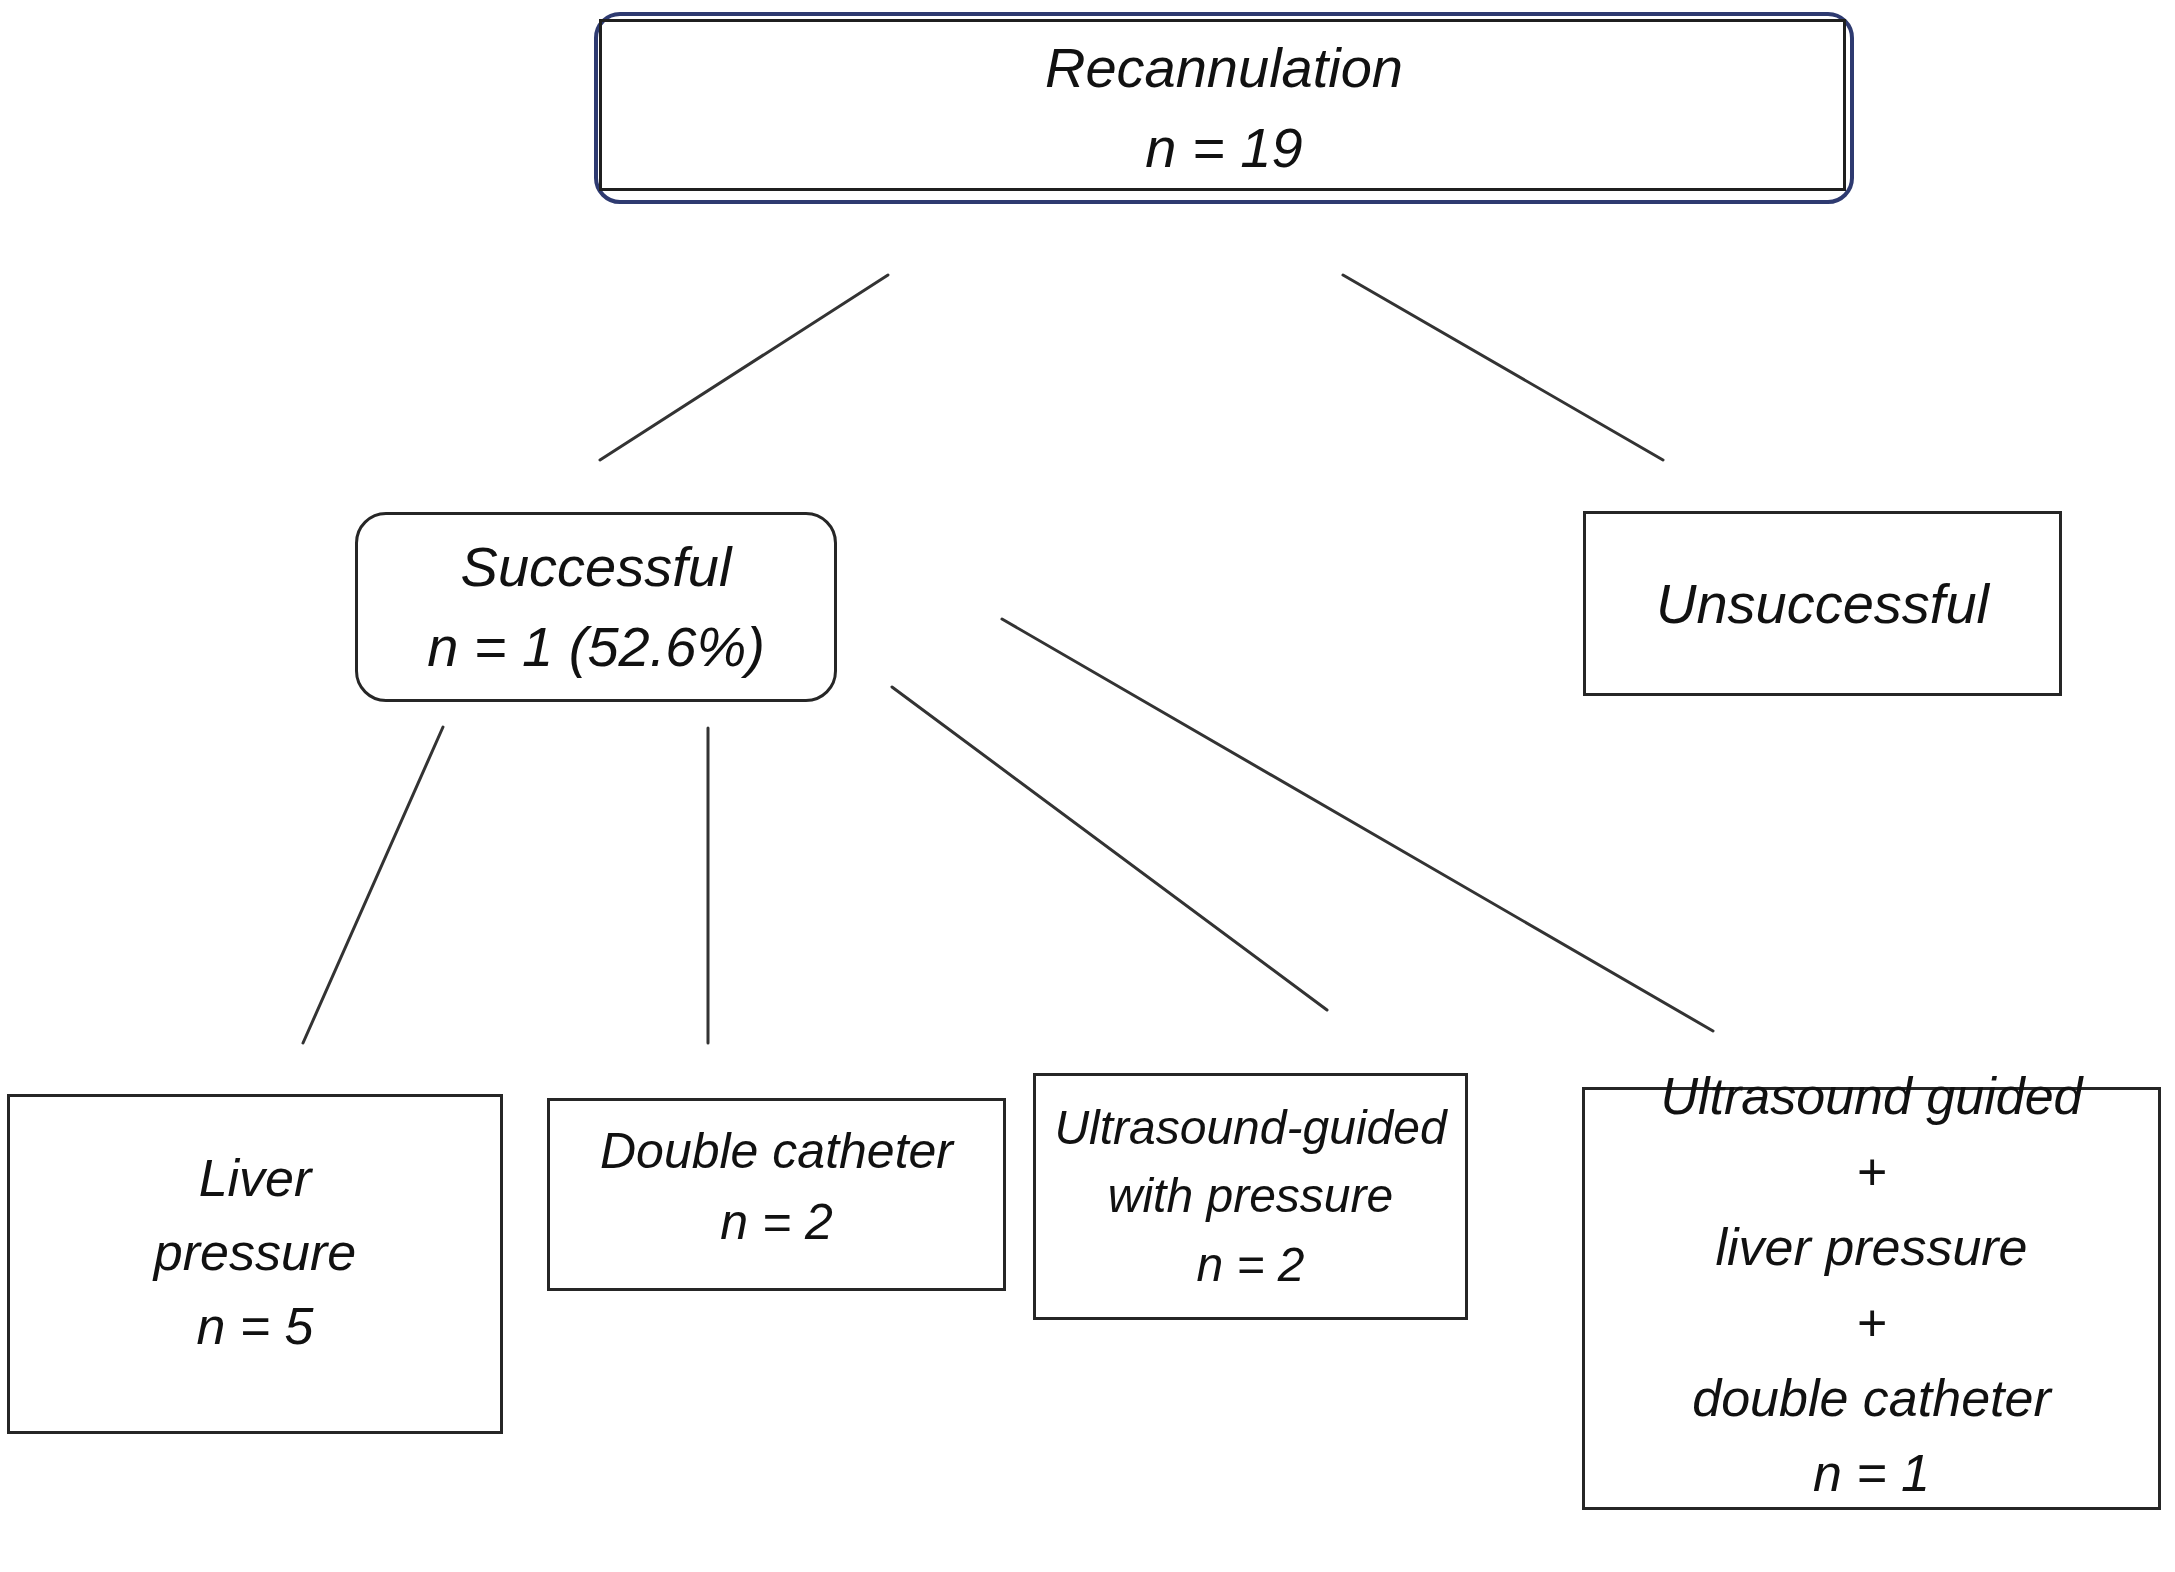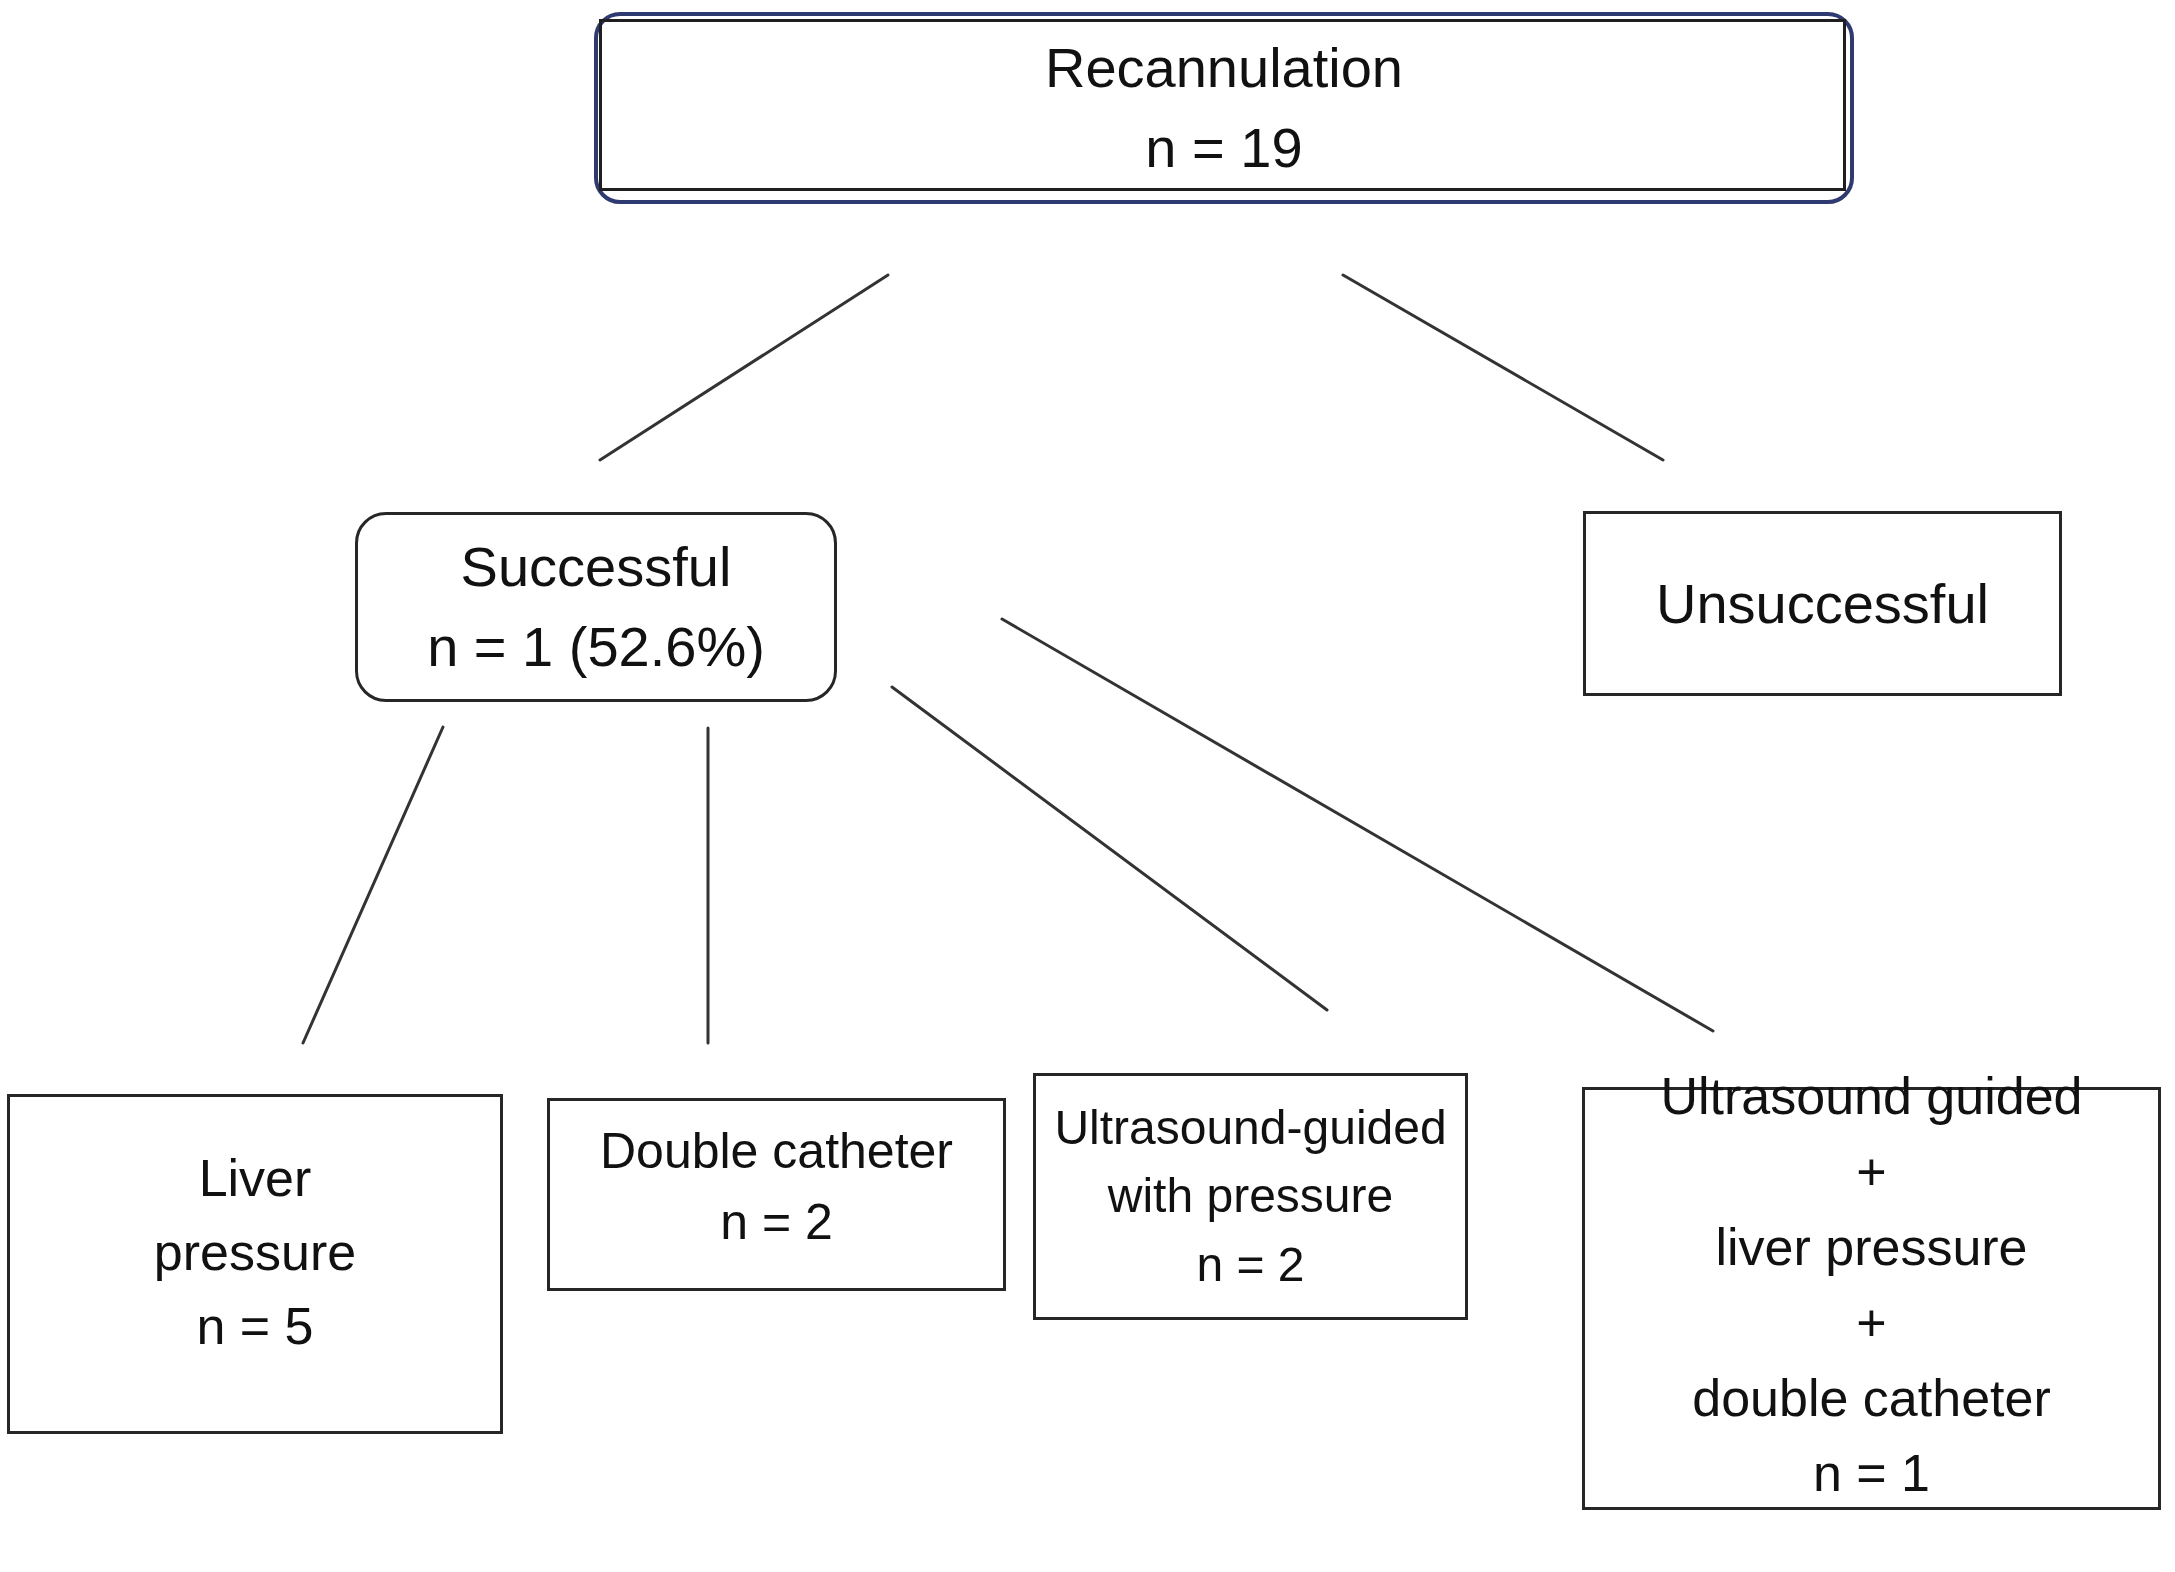--- a/index.html
+++ b/index.html
@@ -27,20 +27,21 @@
     position: absolute;
     z-index: 2;
     box-sizing: border-box;
     background: #ffffff;
     border: 3px solid #262626;
     display: flex;
     flex-direction: column;
     align-items: center;
     justify-content: center;
     text-align: center;
+    font-style: italic;
   }
   .node-line {
     font-size: 52px;
     line-height: 1.42;
     white-space: nowrap;
   }
   
   .node-root {
     left: 594px; top: 12px; width: 1260px; height: 192px;
     border: 4px solid #2e3a70;

